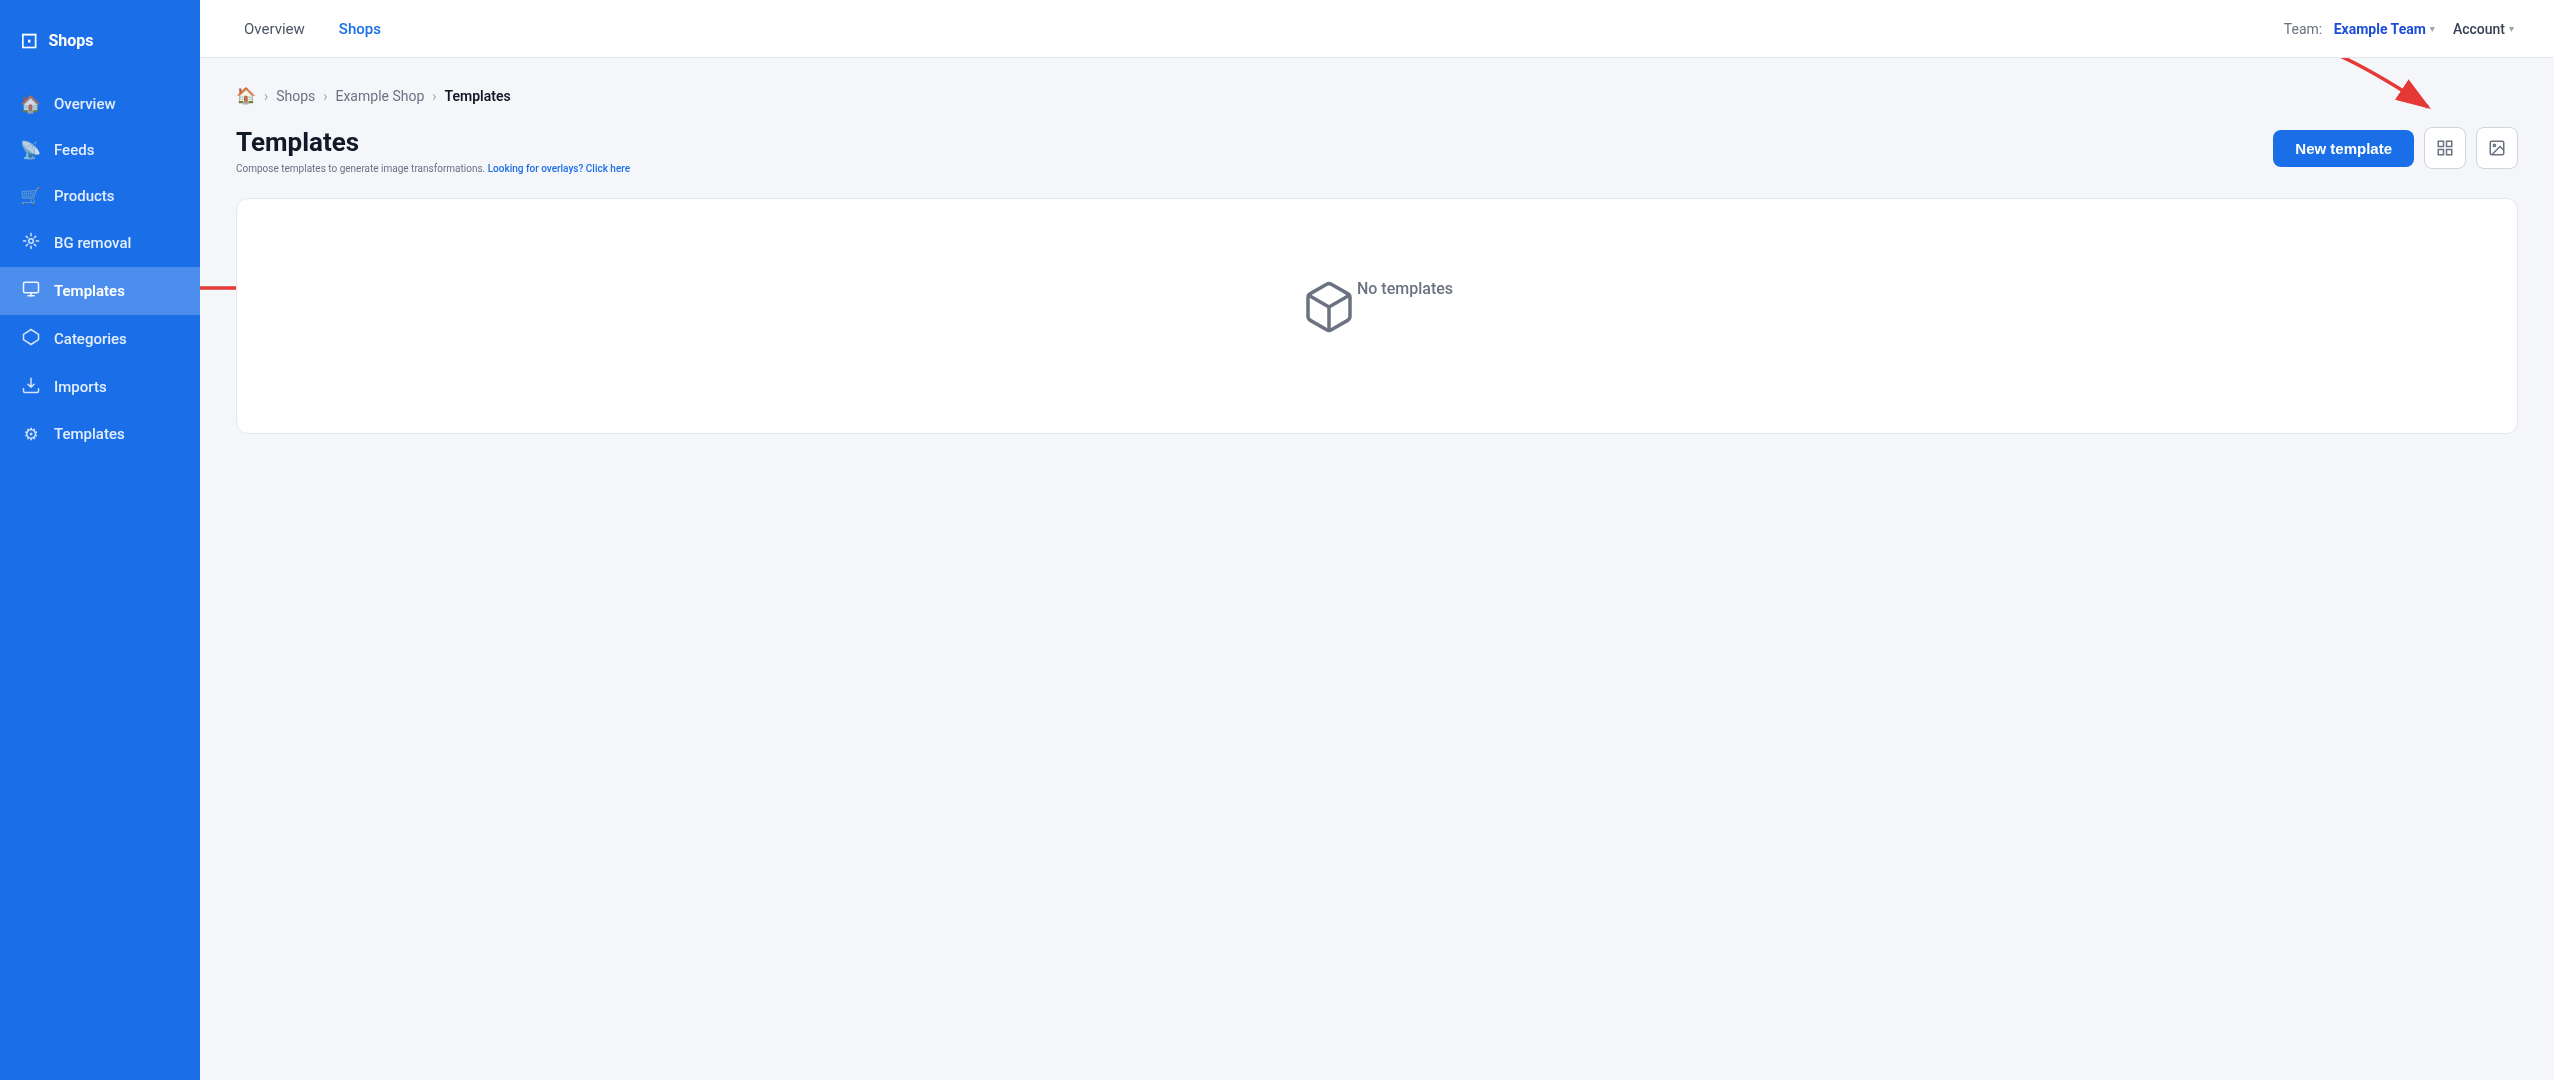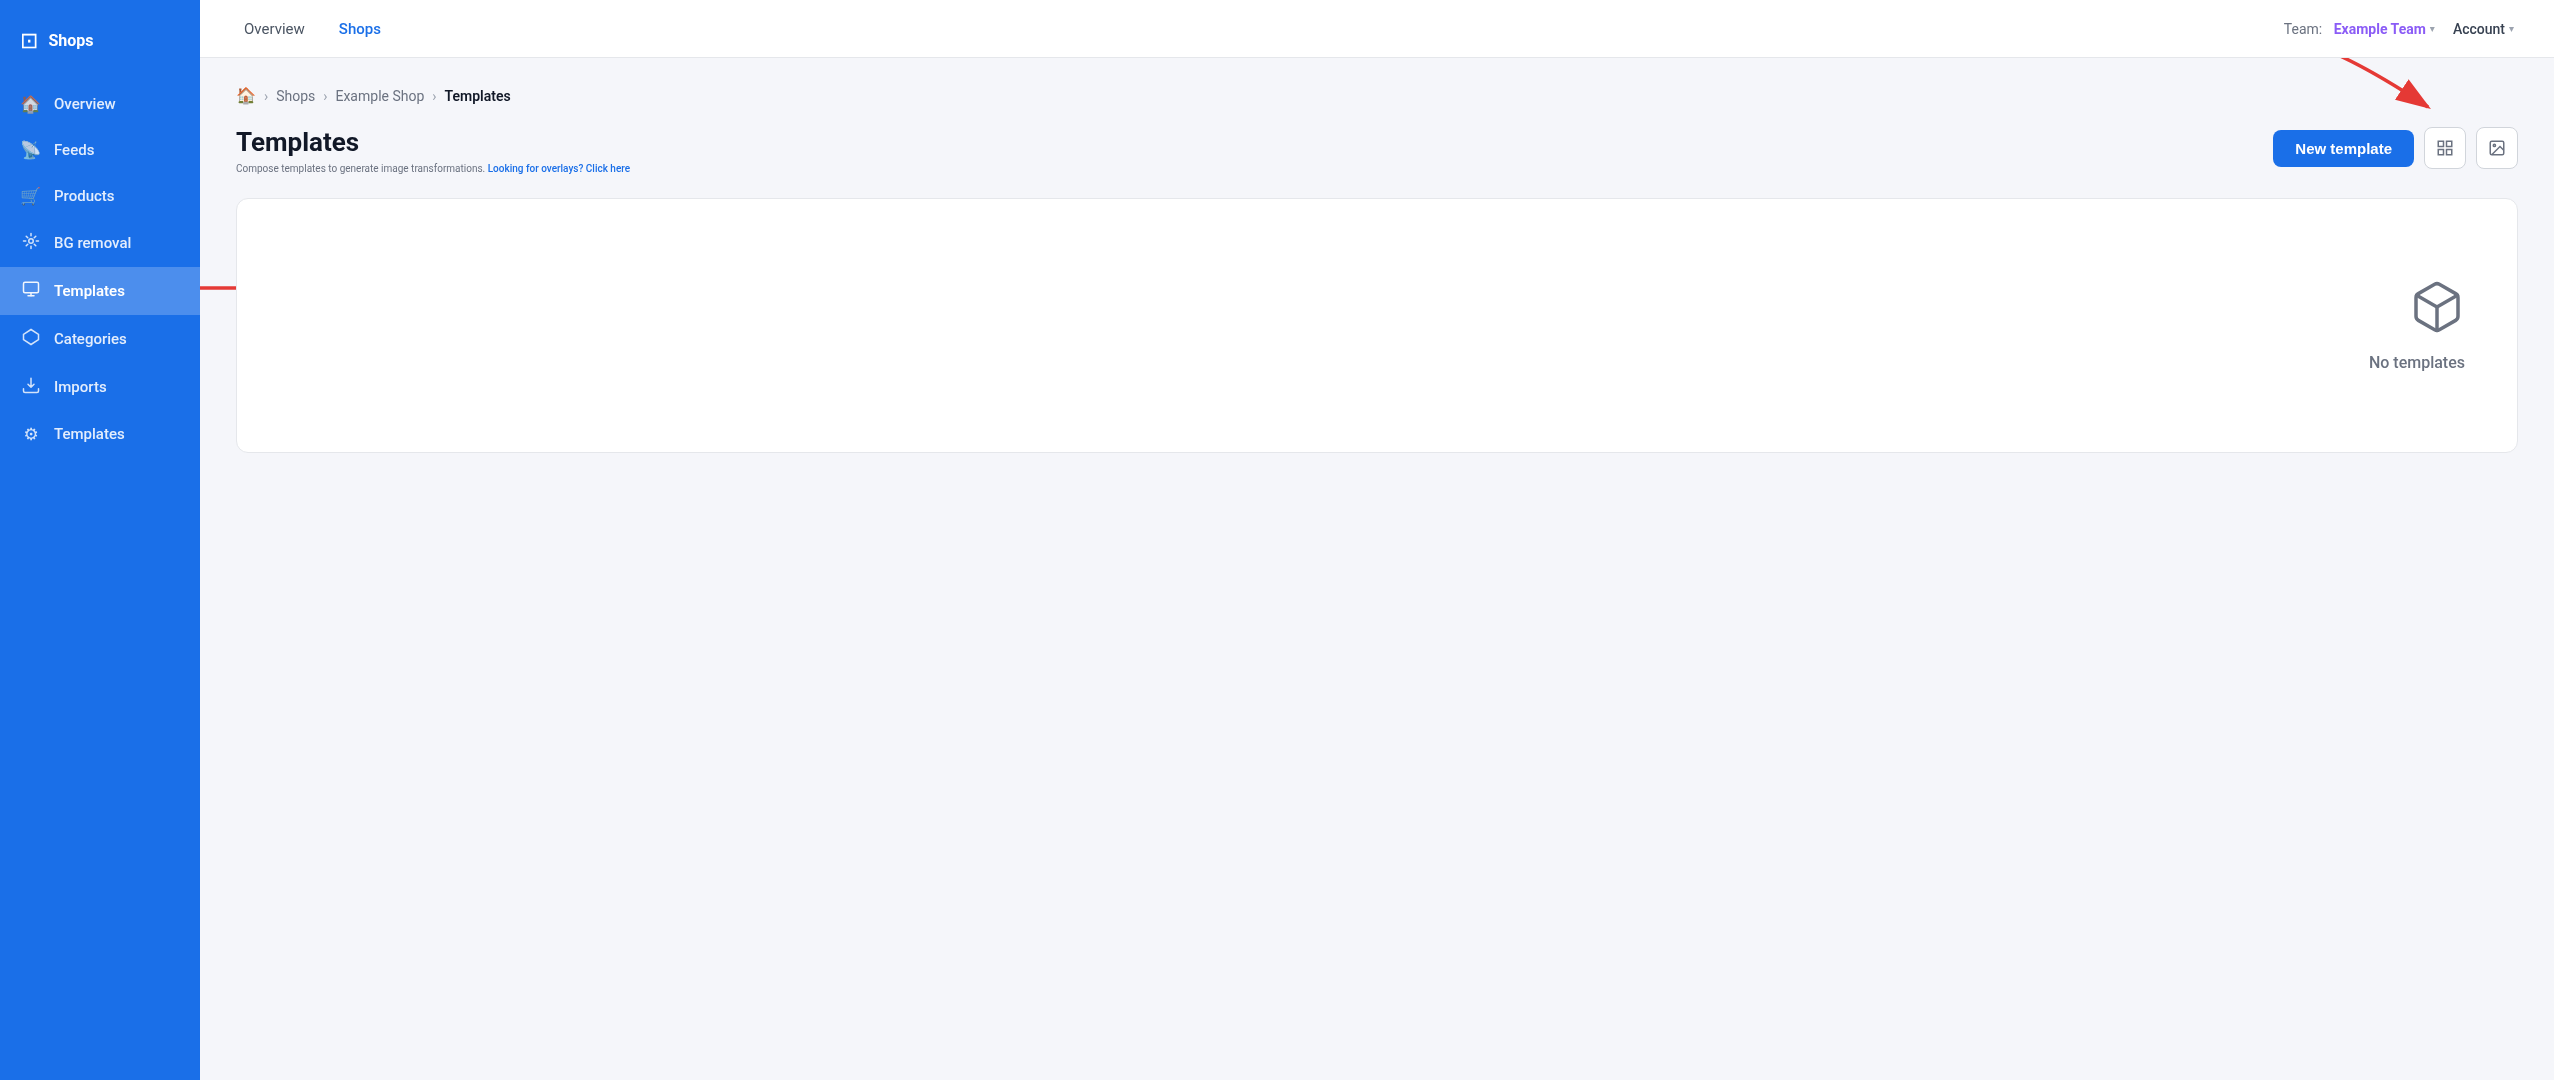--- a/index.html
+++ b/index.html
@@ -81,21 +81,21 @@
     }
     .topnav-link.active { color: #1a6fe8; font-weight: 500; }
     .topnav-right { display: flex; align-items: center; gap: 8px; }
     .topnav-team {
       font-size: 14px;
       color: #6b7280;
       display: flex;
       align-items: center;
       gap: 4px;
     }
-    .topnav-team strong { color: #8b5cf6; }
+    .topnav-team strong { color: #1d4ed8; }
     .topnav-account {
       font-size: 14px;
       color: #374151;
       font-weight: 500;
       cursor: pointer;
       display: flex;
       align-items: center;
       gap: 4px;
       padding: 6px 10px;
       border-radius: 6px;
@@ -180,24 +180,24 @@
       cursor: pointer;
       font-size: 18px;
       color: #6b7280;
     }
 
     
     .card {
       background: white;
       border-radius: 12px;
       border: 1px solid #e5e7eb;
-      padding: 80px 52px;
-      display: flex;
-      flex-direction: column;
-      align-items: flex-end;
+      padding: 80px 40px;
+      display: flex;
+      flex-direction: row;
+      align-items: flex-start;
       justify-content: center;
       min-height: 200px;
     }
     .empty-icon {
       font-size: 52px;
       color: #9ca3af;
       margin-bottom: 18px;
       display: flex;
       align-items: center;
       justify-content: center;

